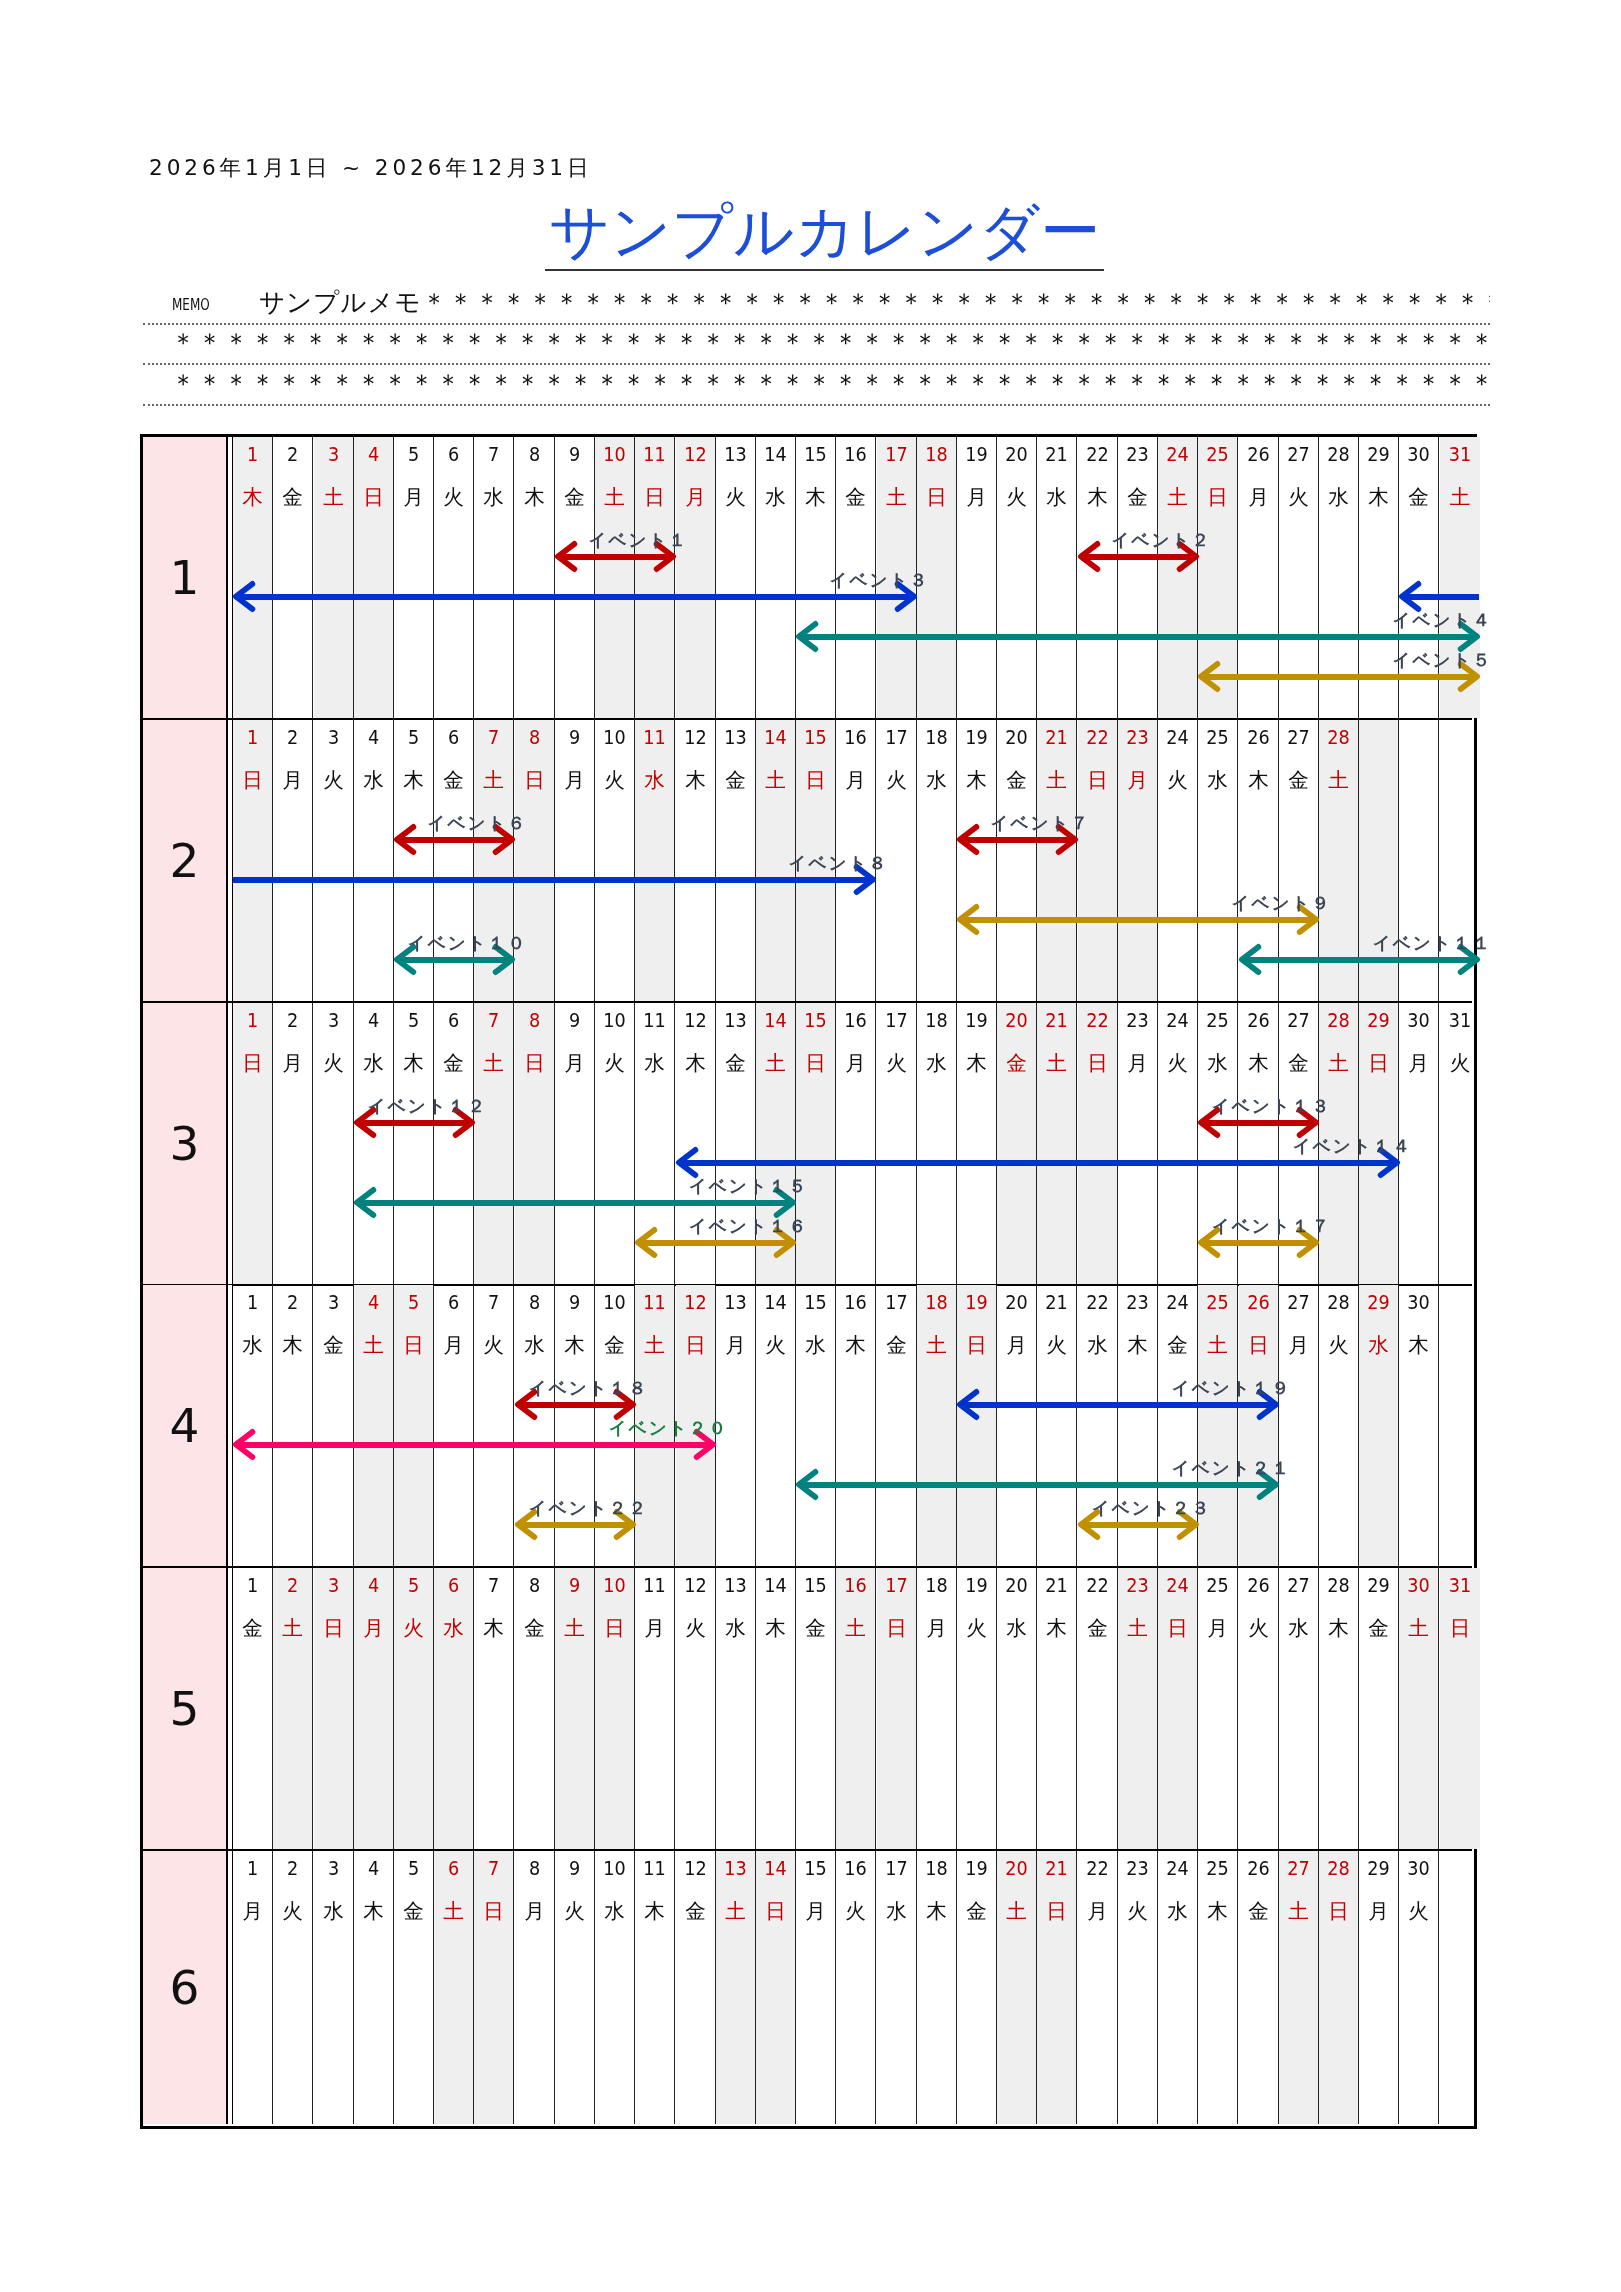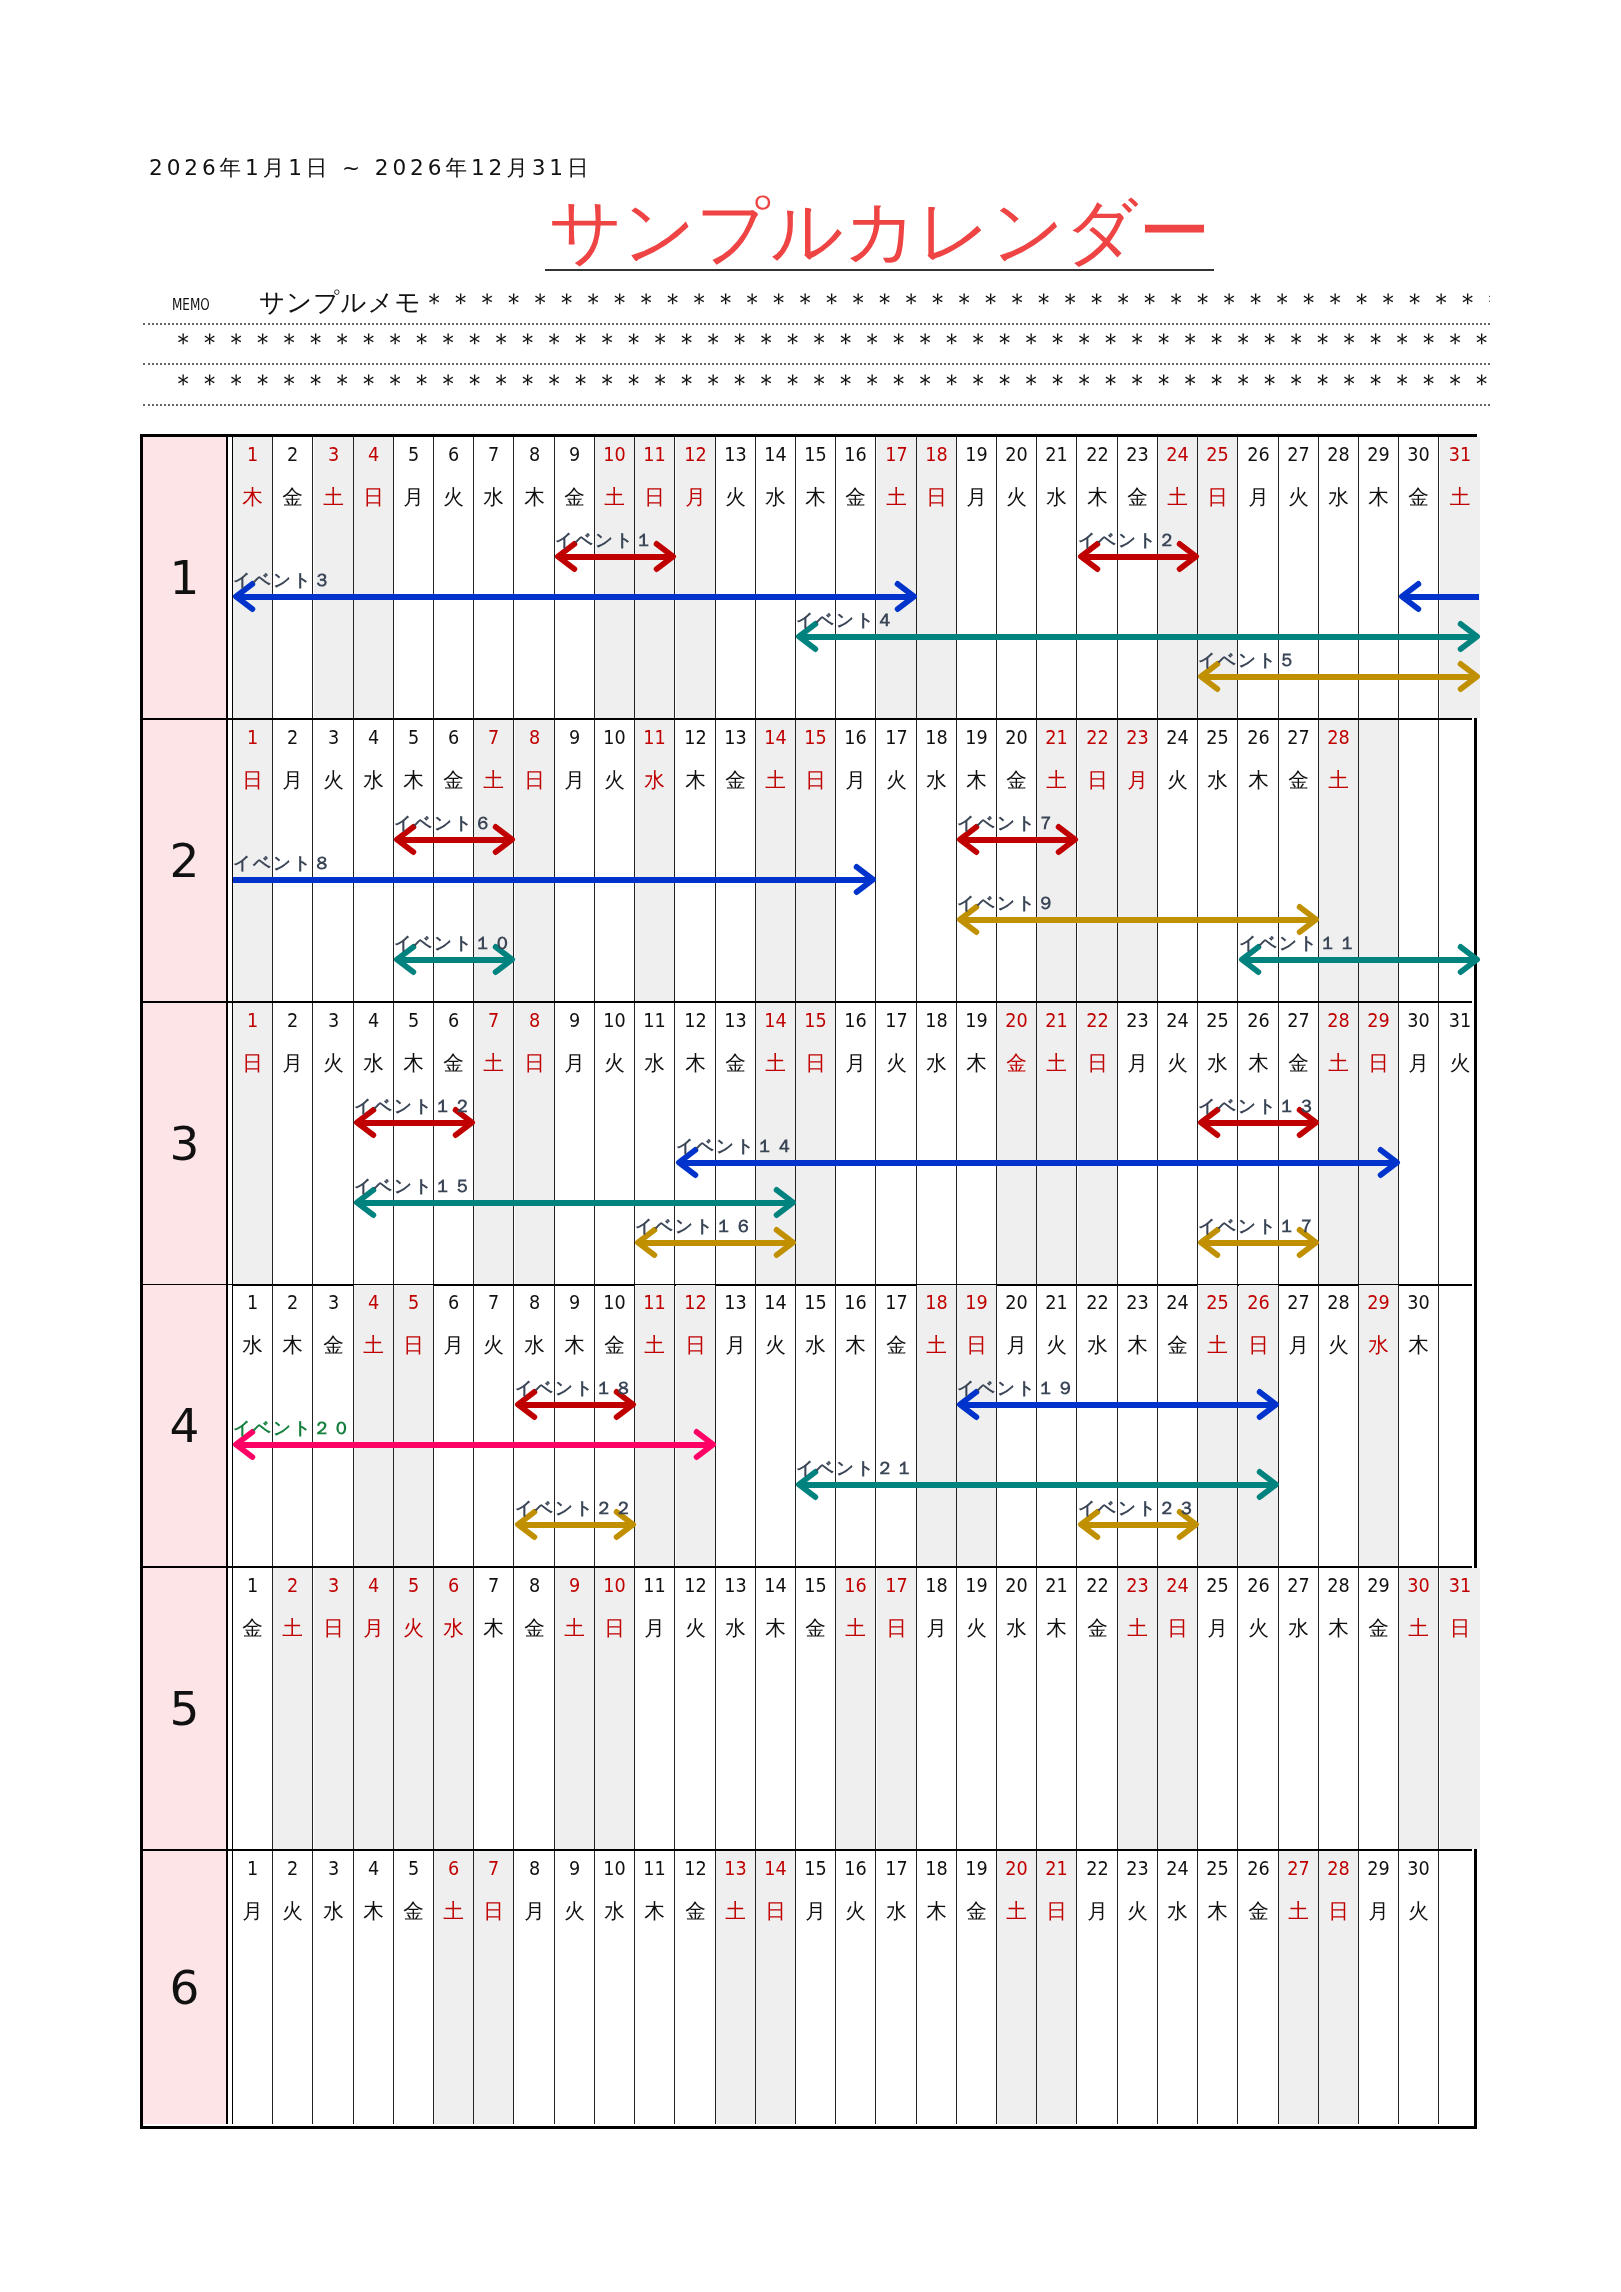--- a/index.html
+++ b/index.html
@@ -1,20 +1,20 @@
 <!DOCTYPE html>
 <html><head>
 <meta charset="utf-8">
 <style>
   html, body { margin:0; padding:0; background:#ffffff; }
   body { width:1621px; height:2293px; position:relative; overflow:hidden;
          font-family:"DejaVu Sans", "Liberation Sans", sans-serif; color:#111; }
   .range { position:absolute; left:149px; top:153px; font-size:21.6px; letter-spacing:3.9px; color:#111; }
-  .title { position:absolute; left:545px; top:196px; font-size:72px; font-weight:normal;
-           color:#ef4444; border-bottom:2.9px solid #333; padding:0 3.9px 2px 3.9px; line-height:71px; }
+  .title { position:absolute; left:545px; top:196px; font-size:60px; font-weight:normal;
+           color:#1d4ed8; border-bottom:2.9px solid #333; padding:0 3.9px 2px 3.9px; line-height:71px; }
   .memo-line { position:absolute; left:143px; width:1347px; height:39px;
                border-bottom:2px dotted #666; font-size:25.5px; line-height:37px; white-space:nowrap; overflow:hidden; }
   .memo-label { position:absolute; left:29px; top:2px; font-size:16.7px; font-family:"DejaVu Sans Condensed","DejaVu Sans",sans-serif; transform:scaleX(0.8); transform-origin:left; }
   .memo-text { position:absolute; top:0; letter-spacing:1px; }
   .cal { position:absolute; left:140px; top:434px; width:1337px; height:1695px;
          border:3.9px solid #000; box-sizing:border-box; }
   .month { position:absolute; left:0; width:1329px; border-bottom:2px solid #000; box-sizing:border-box; }
   .month.last { border-bottom:none; }
   .mlabel { position:absolute; left:0; top:0; width:84px; height:100%;
             background:#fde4e6; border-right:1px solid #000; box-sizing:border-box;
@@ -22,21 +22,21 @@
   .msep { position:absolute; left:84px; top:0; width:5.9px; height:100%;
           border-left:1px solid #000; border-right:1px solid #000; box-sizing:border-box; background:#fff; }
   .day { position:absolute; top:0; width:40px; height:100%; border-right:1.5px solid #222; box-sizing:border-box; }
   .day.hol { background:#efefef; }
   .day .num { position:absolute; top:5.9px; left:0; width:100%; text-align:center; font-size:19.6px;
               font-family:"DejaVu Sans Condensed","DejaVu Sans",sans-serif; }
   .day .wd { position:absolute; top:46px; left:0; width:100%; text-align:center; font-size:20.6px; }
   .red { color:#c00000; }
   .ev { position:absolute; height:0; }
   .ev .line { position:absolute; left:0; right:0; top:-2.9px; height:5.9px; }
-  .ev .lbl { position:absolute; top:-29px; left:0; width:100%; text-align:left; font-size:17.6px;
+  .ev .lbl { position:absolute; top:-29px; left:12px; width:100%; text-align:right; font-size:17.6px;
              font-weight:bold; color:#3a4556; letter-spacing:2px; white-space:nowrap; }
   .ev svg { position:absolute; top:-15.7px; width:29px; height:31px; overflow:visible; }
 </style>
 </head>
 <body>
 
 <div class="range">2026年1月1日 ~ 2026年12月31日</div>
 <div class="title">サンプルカレンダー</div>
 
 <div class="memo-line" style="top:284px;">

